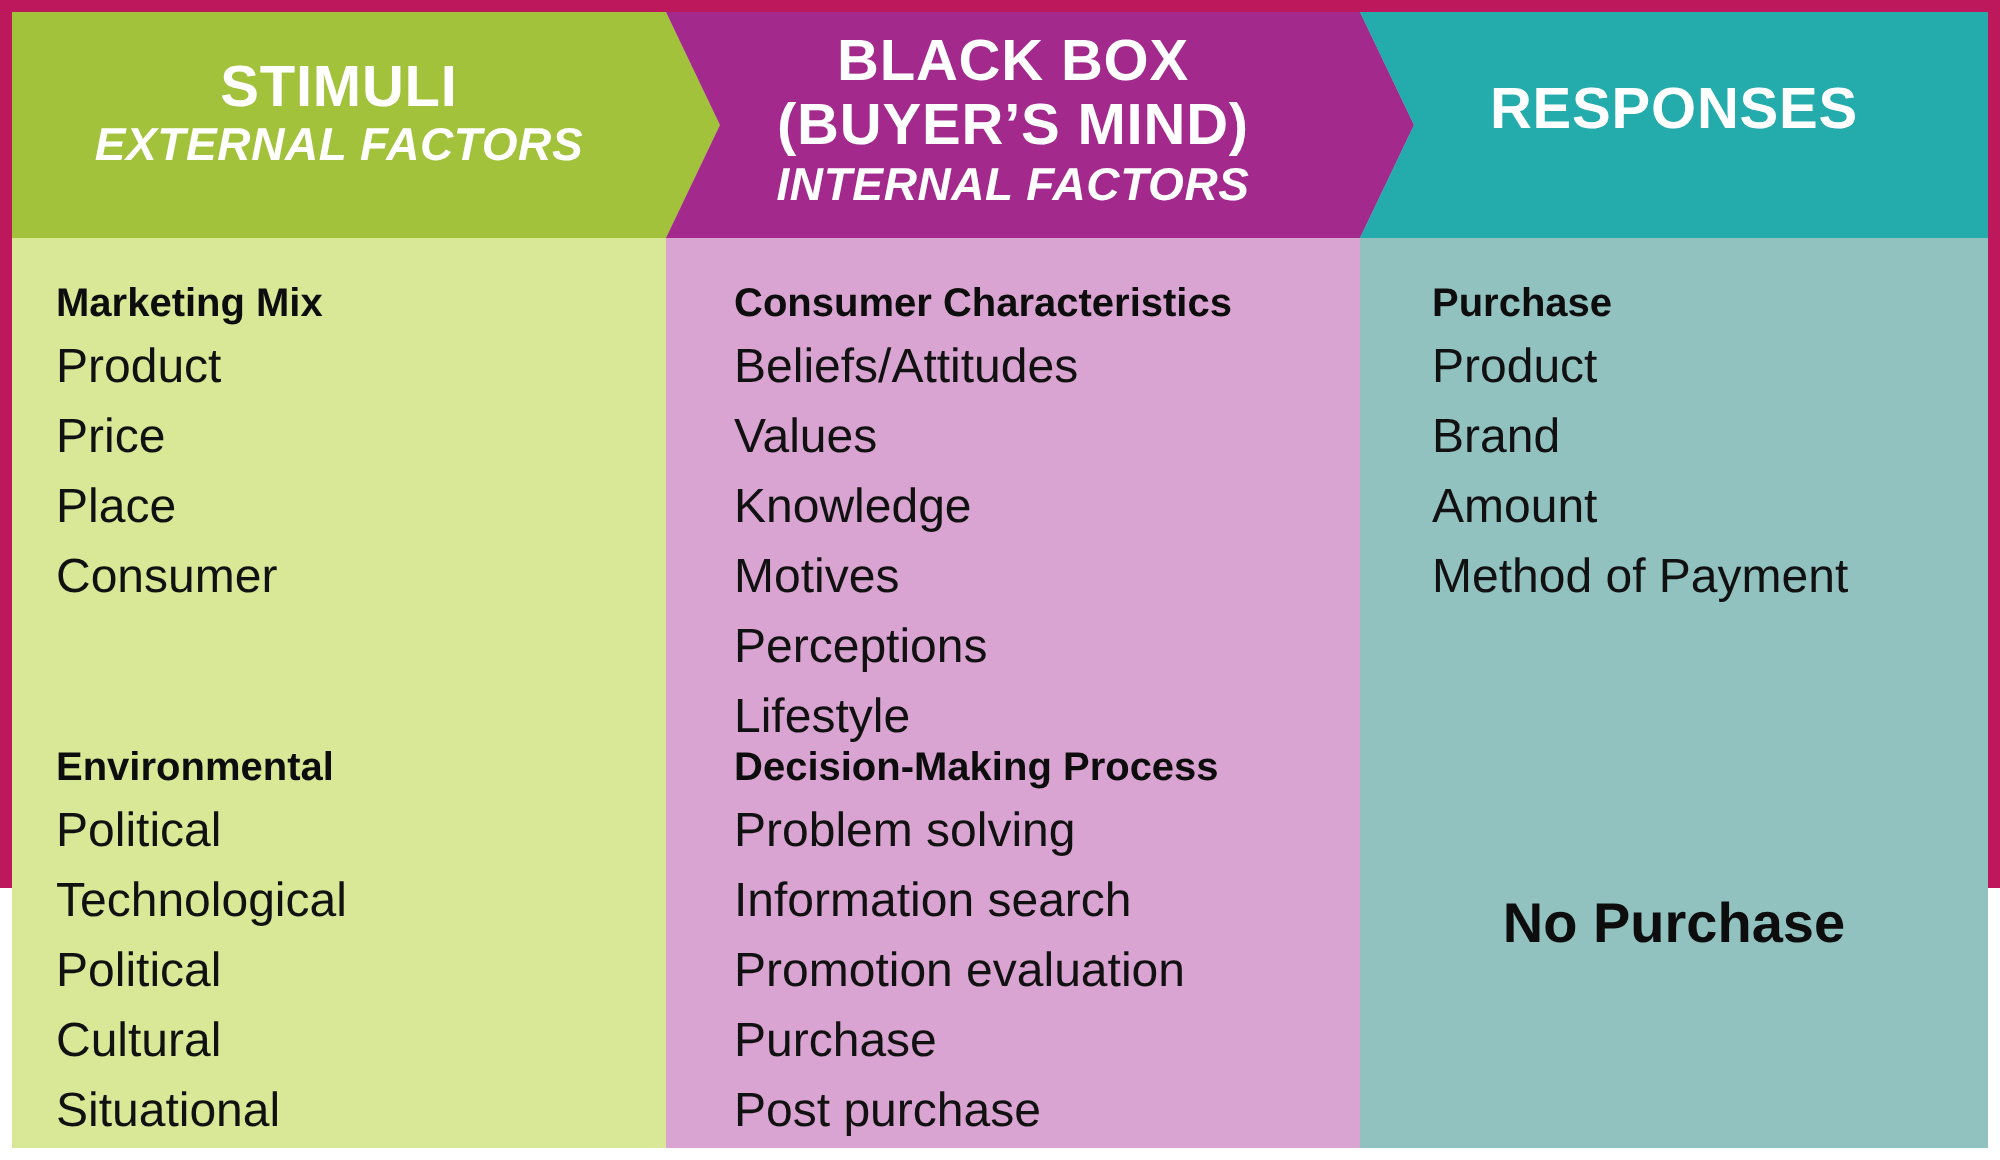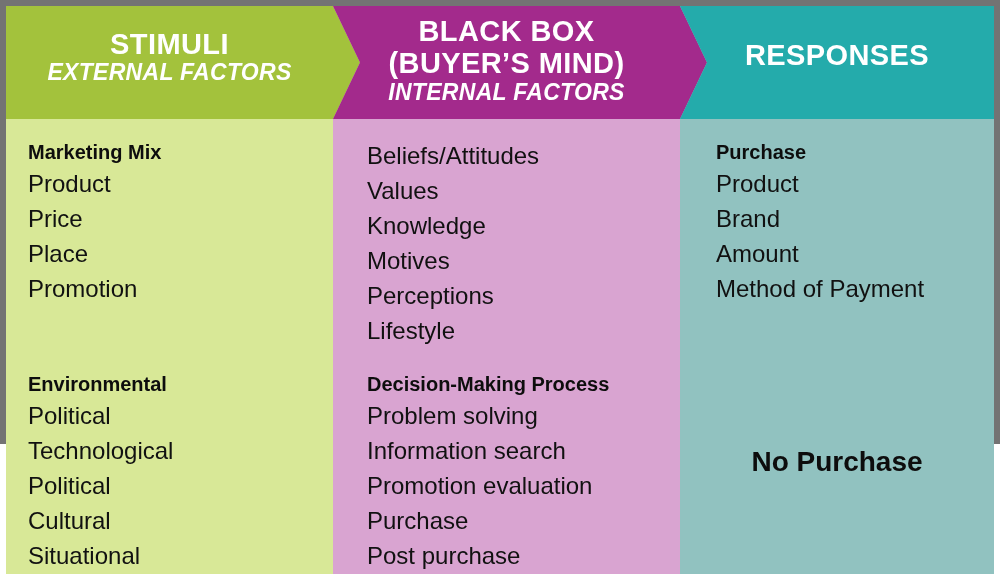--- a/index.html
+++ b/index.html
@@ -10,21 +10,21 @@
   body {
     width: 1000px;
     height: 580px;
     overflow: hidden;
     font-family: "Liberation Sans", sans-serif;
   }
   #diagram {
     position: relative;
     width: 1000px;
     height: 444px;
-    background: #737373;
+    background: #be185d;
   }
   .frame {
     position: absolute;
     left: 6px;
     top: 6px;
     width: 988px;
     height: 568px;
     overflow: hidden;
   }
 
@@ -146,36 +146,37 @@
     <div class="hdr-text hdr-responses">
       <div class="hdr-main">RESPONSES</div>
     </div>
 
     <div class="group g-marketing">
       <div class="group-title">Marketing Mix</div>
       <ul class="group-list">
         <li>Product</li>
         <li>Price</li>
         <li>Place</li>
-        <li>Promotion</li>
+        <li>Consumer</li>
       </ul>
     </div>
 
     <div class="group g-environment">
       <div class="group-title">Environmental</div>
       <ul class="group-list">
         <li>Political</li>
         <li>Technological</li>
         <li>Political</li>
         <li>Cultural</li>
         <li>Situational</li>
       </ul>
     </div>
 
     <div class="group g-consumer">
+      <div class="group-title">Consumer Characteristics</div>
       <ul class="group-list">
         <li>Beliefs/Attitudes</li>
         <li>Values</li>
         <li>Knowledge</li>
         <li>Motives</li>
         <li>Perceptions</li>
         <li>Lifestyle</li>
       </ul>
     </div>
 

